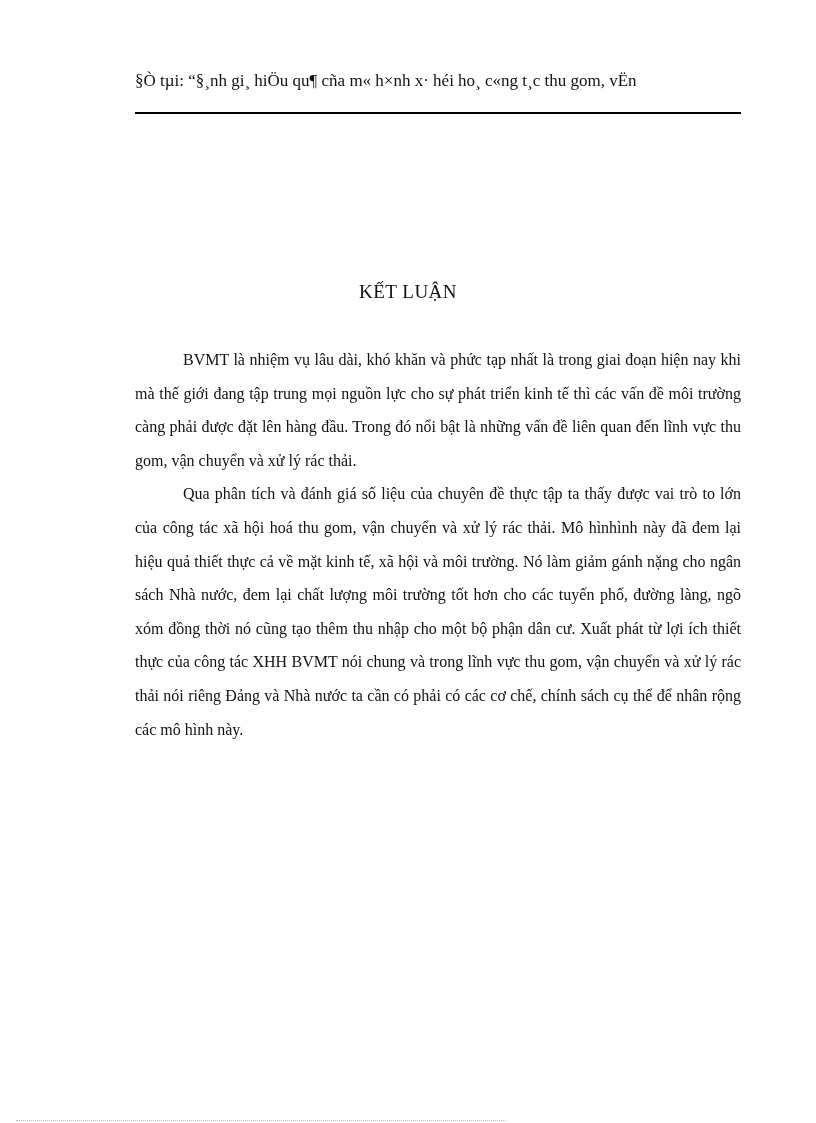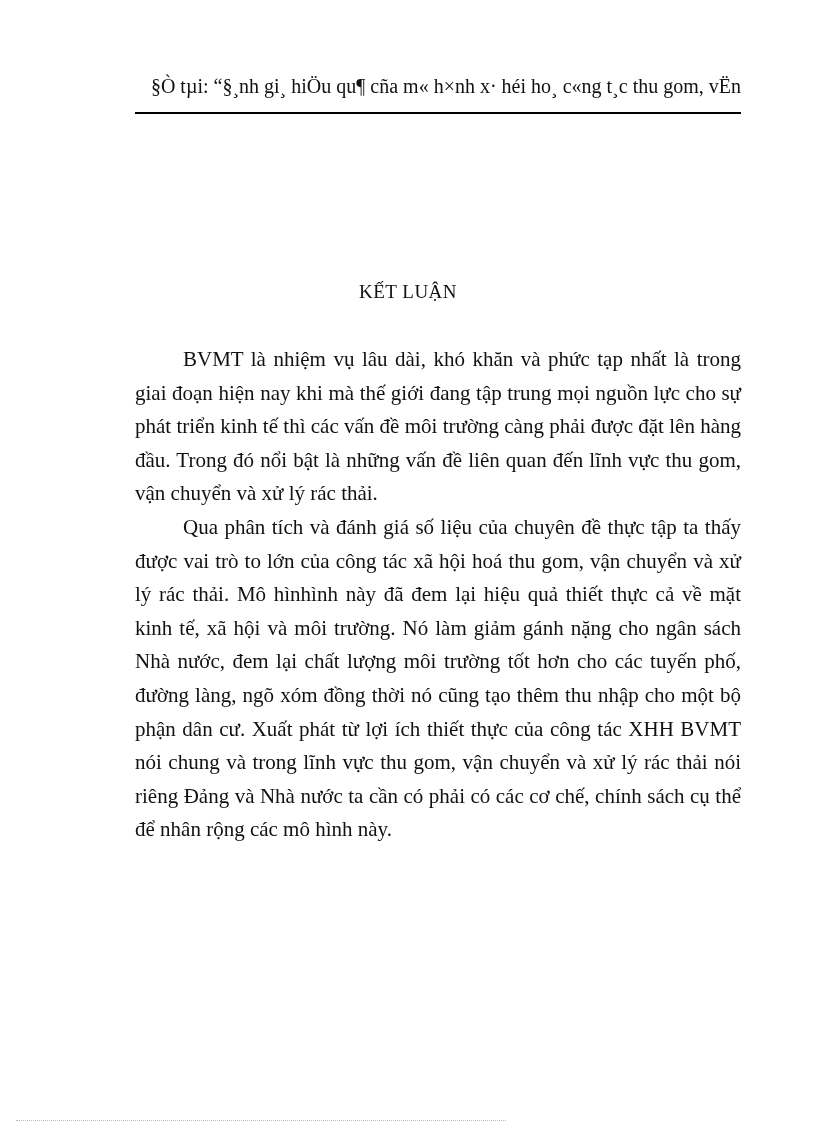--- a/index.html
+++ b/index.html
@@ -1,24 +1,24 @@
 <!DOCTYPE html>
 <html><head>
   <meta charset="utf-8">
   <style>
     html, body { margin: 0; padding: 0; background: #ffffff; }
     body { width: 816px; height: 1123px; position: relative; overflow: hidden;
            font-family: "Liberation Serif", "DejaVu Serif", serif; color: #111; }
-    .header { position: absolute; left: 135px; top: 76px; width: 606px; text-align: right;
-              font-size: 20px; line-height: 21px; }
+    .header { position: absolute; left: 135px; top: 70px; width: 606px; text-align: left;
+              font-size: 17px; line-height: 21px; }
     .header-rule { position: absolute; left: 135px; top: 112px; width: 606px; height: 0;
                    border-top: 2px solid #000; }
     .title { position: absolute; left: 0; width: 816px; top: 281px; text-align: center;
              font-weight: normal; font-size: 19px; letter-spacing: 0.5px; }
-    .body { position: absolute; left: 135px; top: 343px; width: 606px; font-size: 21px;
+    .body { position: absolute; left: 135px; top: 343px; width: 606px; font-size: 16px;
             line-height: 33.6px; text-align: justify; }
     .para { margin: 0; text-indent: 48px; }
     .bottom-dots { position: absolute; left: 16px; top: 1120px; width: 490px; height: 0;
                    border-top: 1px dotted #bbb; }
   </style>
 </head>
 <body>
 
 <div class="header">
   <div>§Ò tµi: “§¸nh gi¸ hiÖu qu¶ cña m« h×nh x· héi ho¸ c«ng t¸c thu gom, vËn</div>

